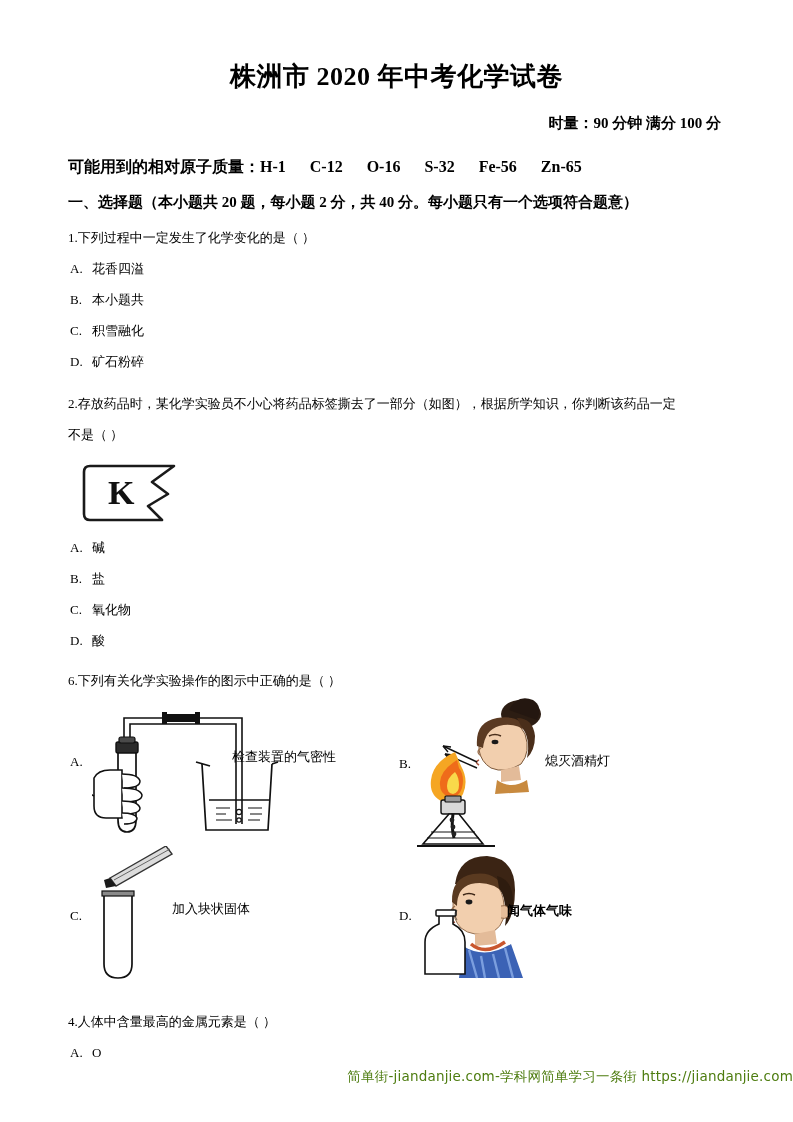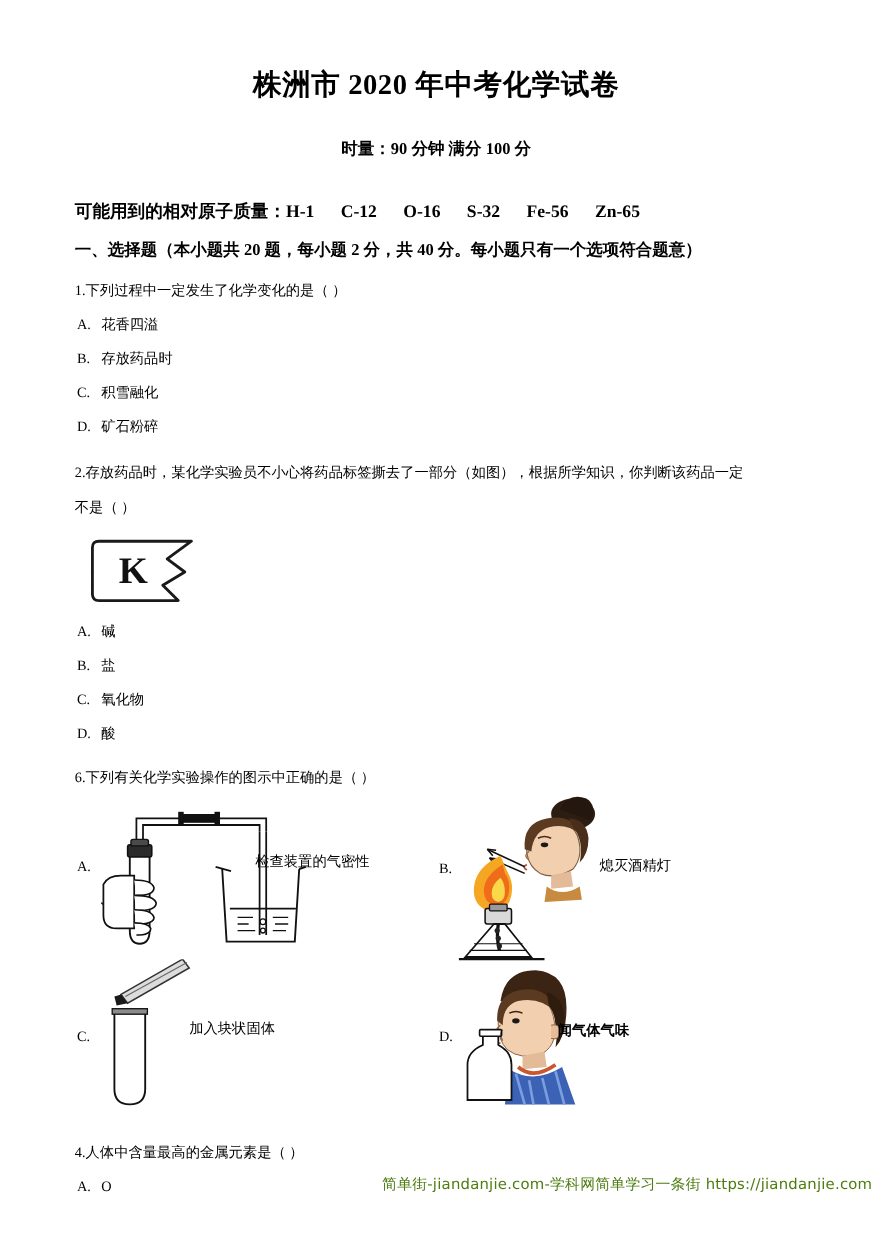--- a/index.html
+++ b/index.html
@@ -27,24 +27,24 @@
   .doc-title {
     text-align: center;
     font-size: 26px;
     font-weight: bold;
     letter-spacing: 0.5px;
     margin: 0;
     padding-top: 64px;
     line-height: 26px;
   }
   .doc-subtitle {
-    text-align: center;
+    text-align: right;
     font-size: 15px;
     font-weight: bold;
-    margin: 17px;
+    margin: 4px;
     padding-top: 18px;
     line-height: 22px;
   }
   .atomic-line {
     font-size: 16px;
     font-weight: bold;
     margin: 0;
     padding-top: 18px;
     line-height: 22px;
     white-space: pre;
@@ -131,21 +131,21 @@
 
 <div class="page">
 
   <h1 class="doc-title">株洲市 2020 年中考化学试卷</h1>
   <div class="doc-subtitle">时量：90 分钟  满分 100 分</div>
   <div class="atomic-line"><span>可能用到的相对原子质量：</span><span>H-1      C-12      O-16      S-32      Fe-56      Zn-65</span></div>
   <div class="section-title">一、选择题（本小题共 20 题，每小题 2 分，共 40 分。每小题只有一个选项符合题意）</div>
 
   <div class="q-stem"><span>1.</span><span>下列过程中一定发生了化学变化的是（        ）</span></div>
   <div class="opt"><span class="ltr">A.</span><span>花香四溢</span></div>
-  <div class="opt"><span class="ltr">B.</span><span>存放药品时</span></div>
+  <div class="opt"><span class="ltr">B.</span><span>本小题共</span></div>
   <div class="opt"><span class="ltr">C.</span><span>积雪融化</span></div>
   <div class="opt"><span class="ltr">D.</span><span>矿石粉碎</span></div>
 
   <div class="q-stem tight">2.存放药品时，某化学实验员不小心将药品标签撕去了一部分（如图），根据所学知识，你判断该药品一定</div>
   <div class="q-stem" style="padding-top:0">不是（        ）</div>
 
   <div class="torn-label-wrap">
     <svg width="110" height="70" viewBox="0 0 110 70">
       <path d="M 8 4 L 92 4 L 70 20 L 86 32 L 66 44 L 80 58 L 8 58
                Q 2 58 2 52 L 2 10 Q 2 4 8 4 Z" fill="#ffffff" stroke="#1a1a1a" stroke-width="2.6" stroke-linejoin="round" stroke-linecap="round"></path>

